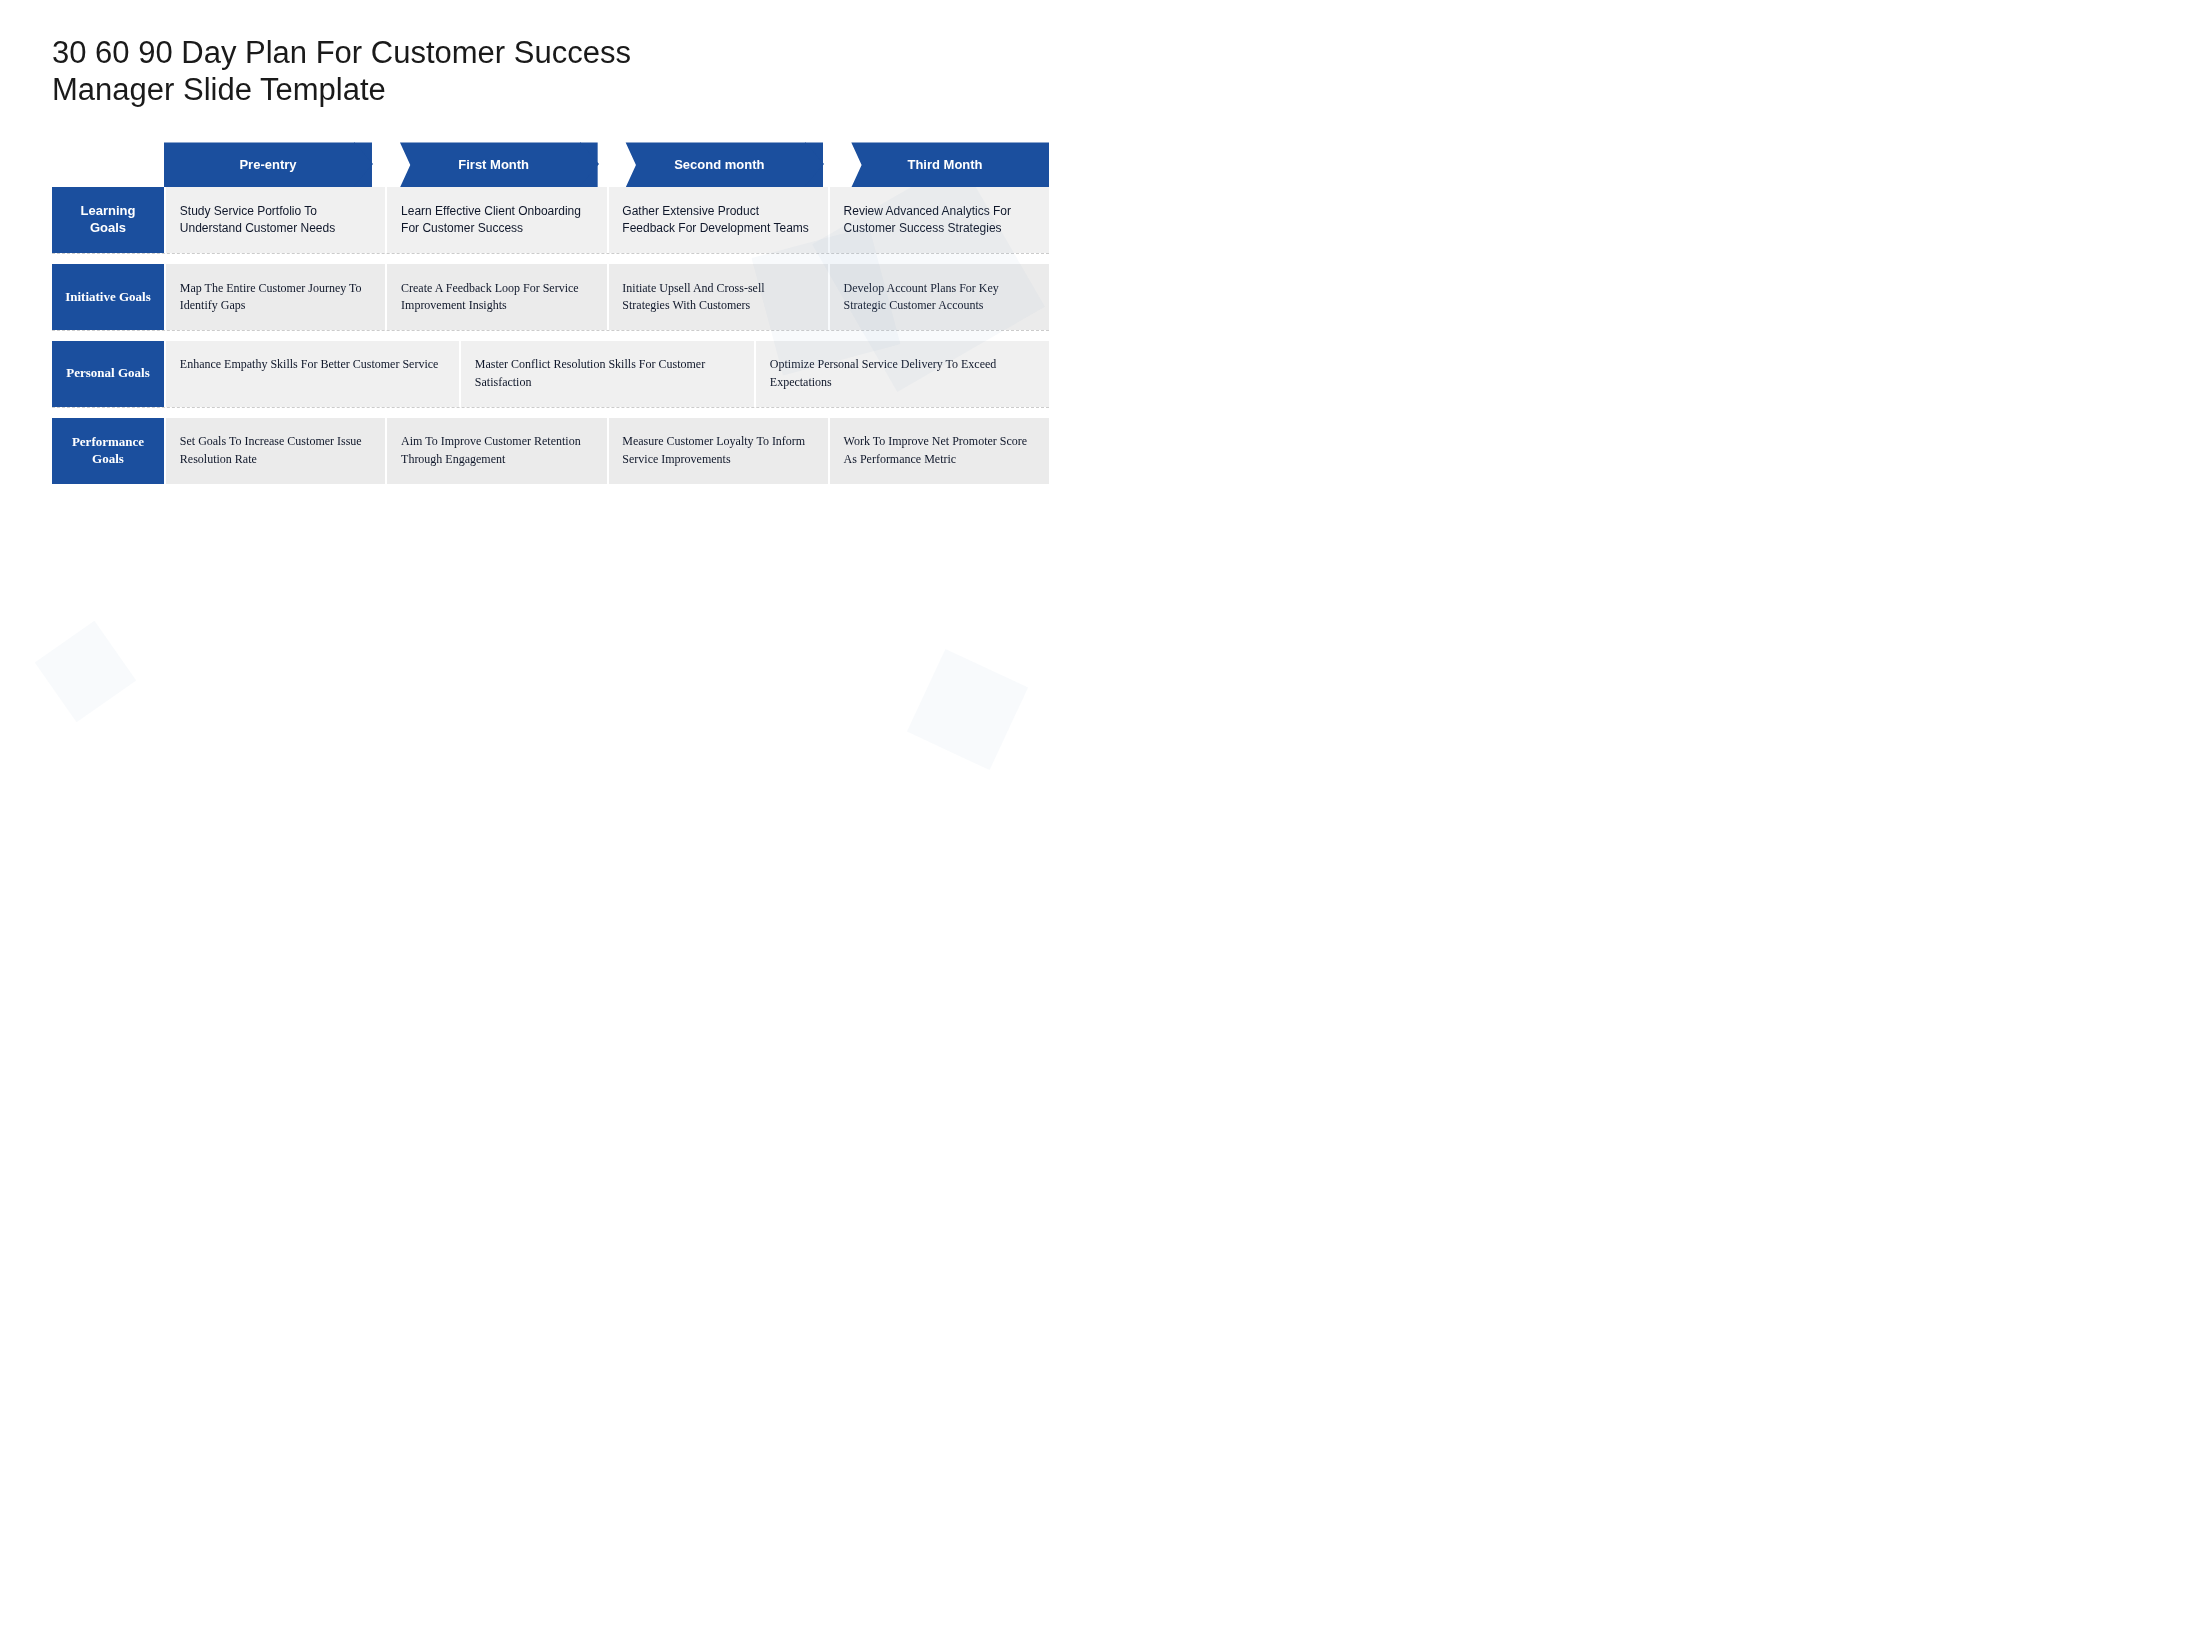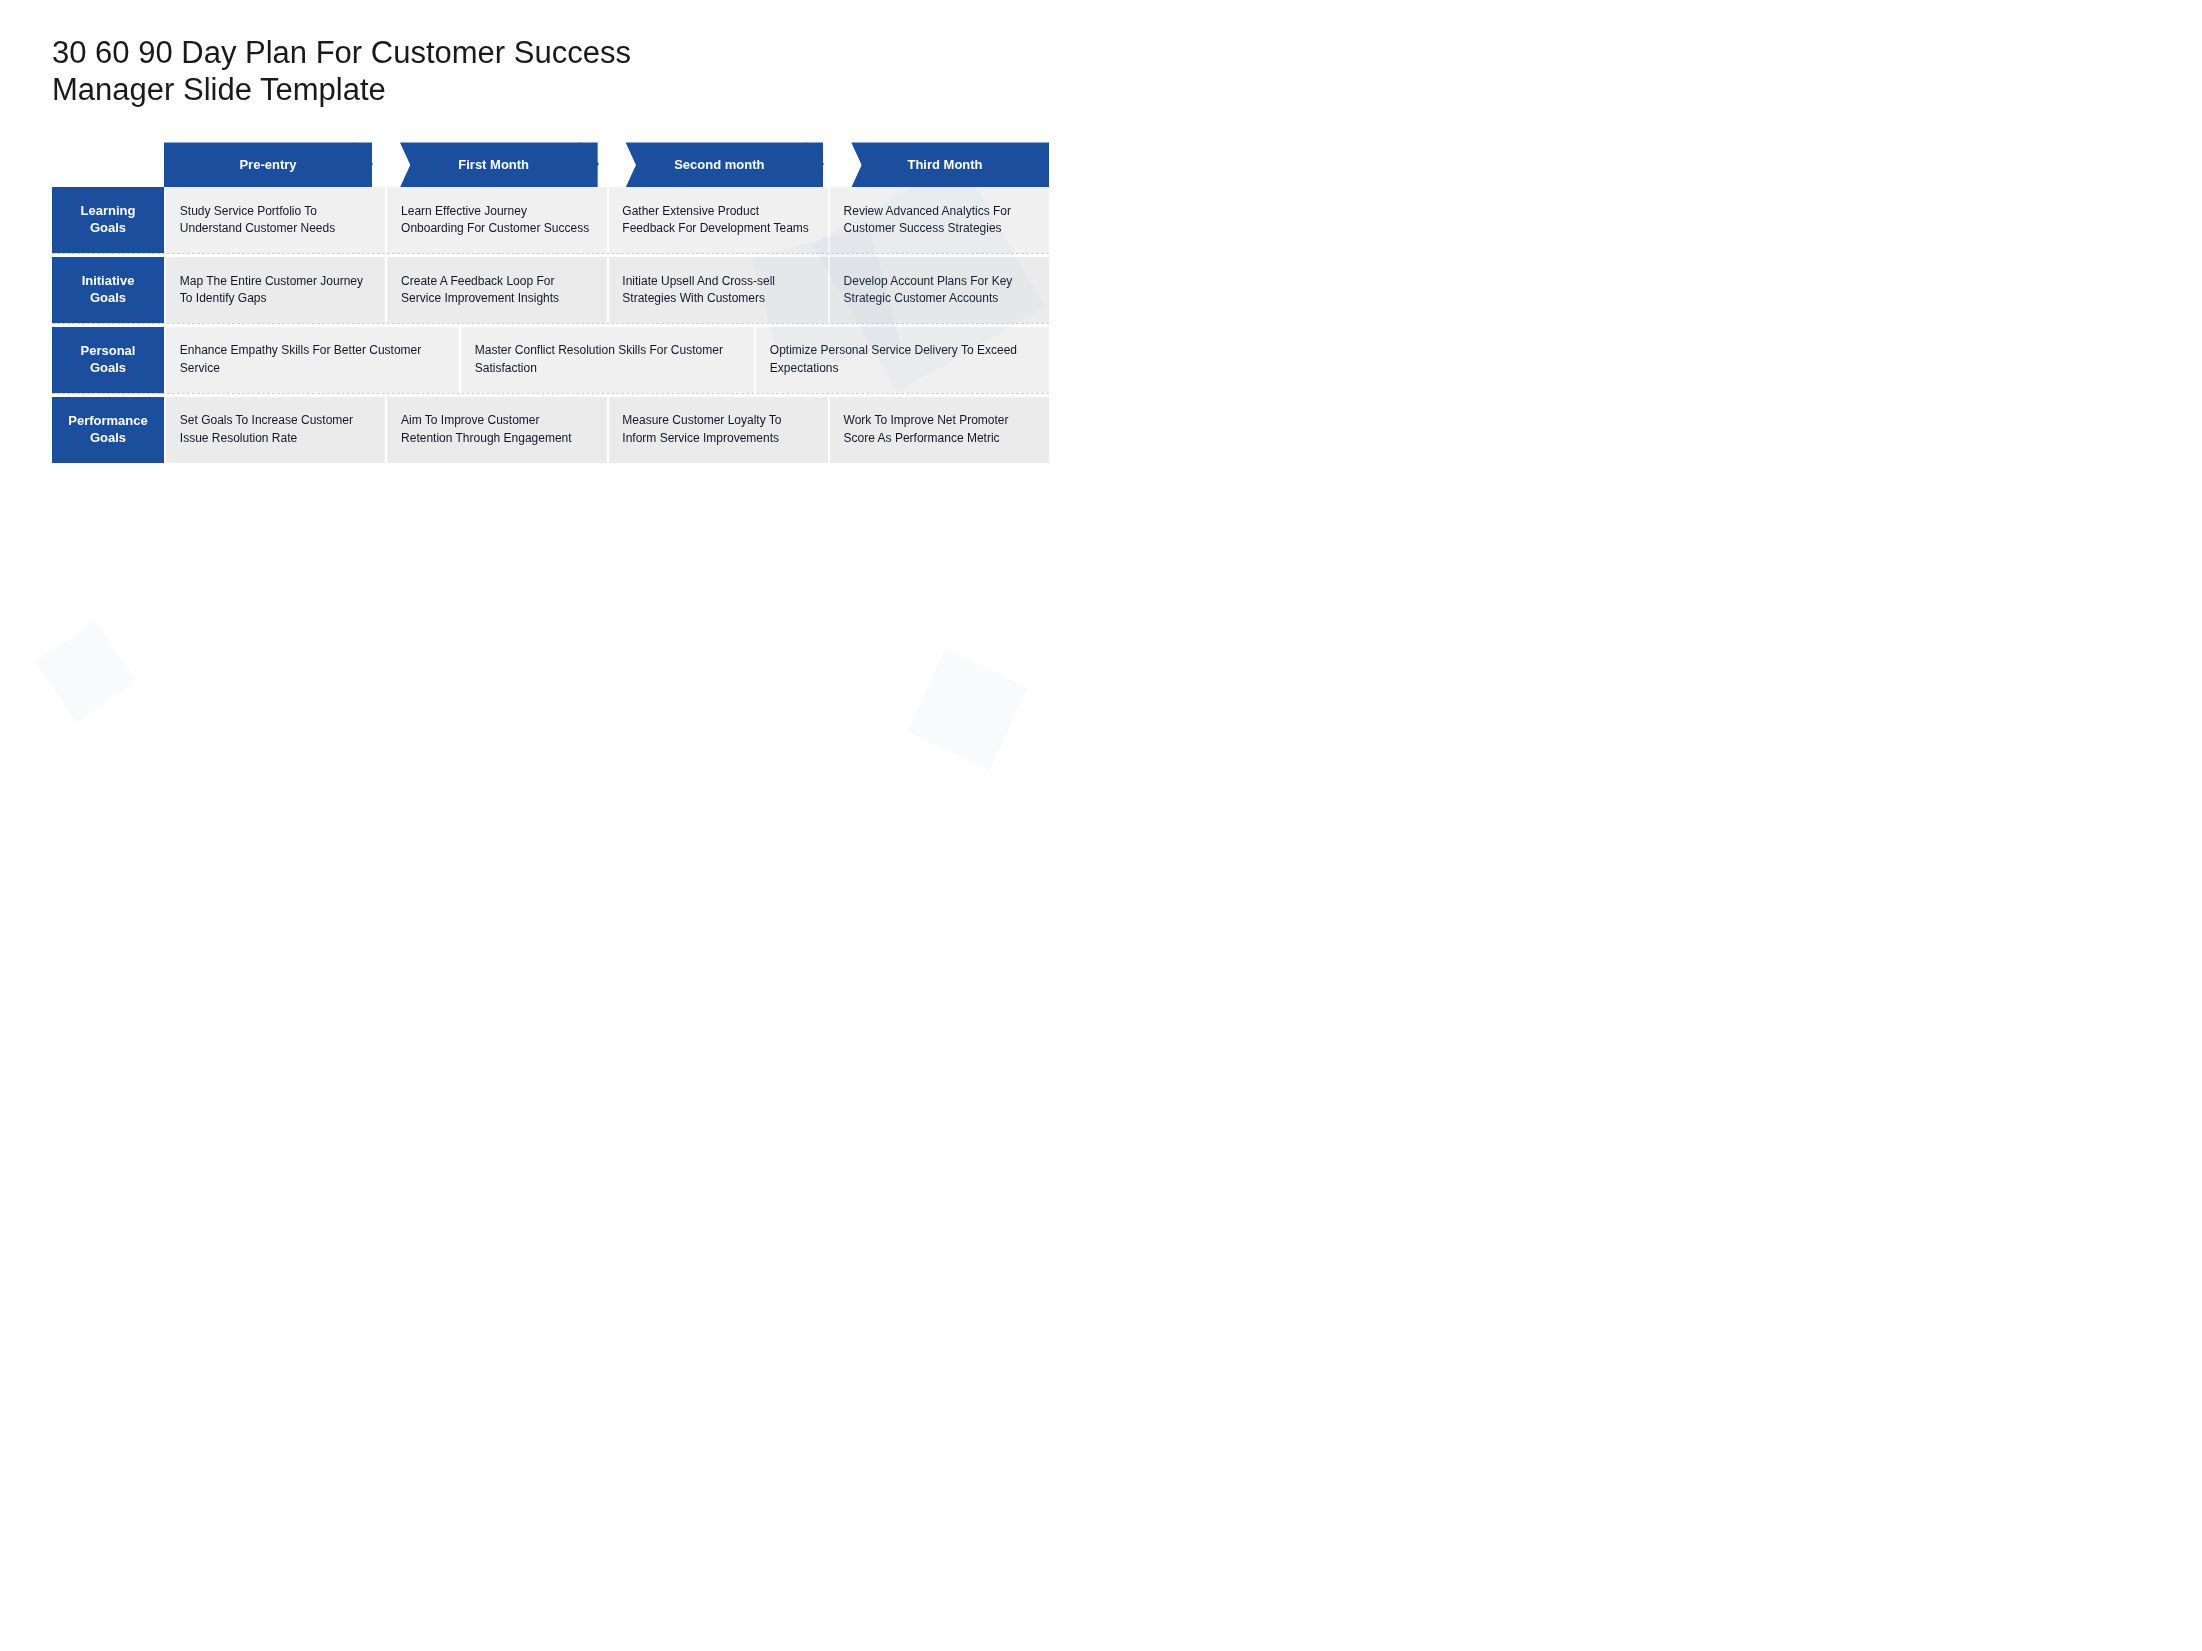--- a/index.html
+++ b/index.html
@@ -168,21 +168,22 @@
     .data-cell:first-of-type {
       border-left: 1.7px solid #ffffff;
     }
 
     
     .table-row:nth-child(even) .data-cell {
       background: #ebebeb;
     }
 
     .table-row + .table-row {
-      margin-top: 3px;
+      margin-top: 10px;
+      font-family: Liberation Serif, serif;
     }
 
     .table-wrapper {
       margin-top: 0;
     }
   </style>
 </head>
 <body>
 
 <div class="bg-shape bg-shape-1"></div>
@@ -218,21 +219,21 @@
         <span>Third Month</span>
       </div>
     </div>
   </div>
 
 <div class="table-wrapper">
   <div class="plan-table" id="plan-table-el">
       <div class="table-row">
         <div class="row-label">Learning Goals</div>
         <div class="data-cell">Study Service Portfolio To Understand Customer Needs</div>
-        <div class="data-cell">Learn Effective Journey Onboarding For Customer Success</div>
+        <div class="data-cell">Learn Effective Client Onboarding For Customer Success</div>
         <div class="data-cell">Gather Extensive Product Feedback For Development Teams</div>
         <div class="data-cell">Review Advanced Analytics For Customer Success Strategies</div>
       </div>
       <div class="table-row">
         <div class="row-label">Initiative Goals</div>
         <div class="data-cell">Map The Entire Customer Journey To Identify Gaps</div>
         <div class="data-cell">Create A Feedback Loop For Service Improvement Insights</div>
         <div class="data-cell">Initiate Upsell And Cross-sell Strategies With Customers</div>
         <div class="data-cell">Develop Account Plans For Key Strategic Customer Accounts</div>
       </div>

